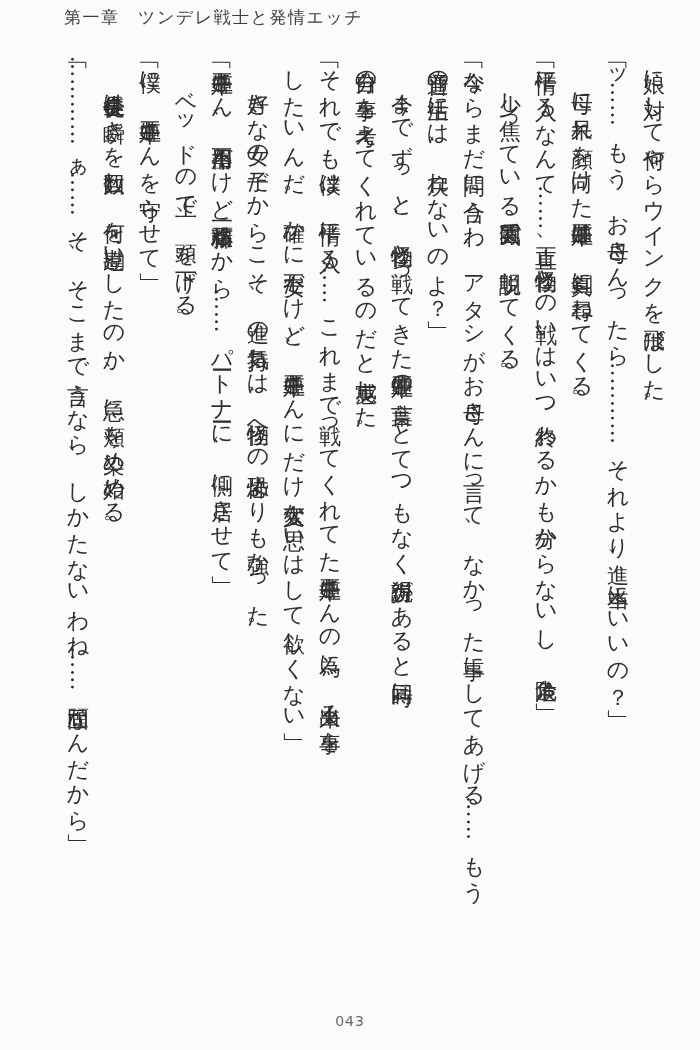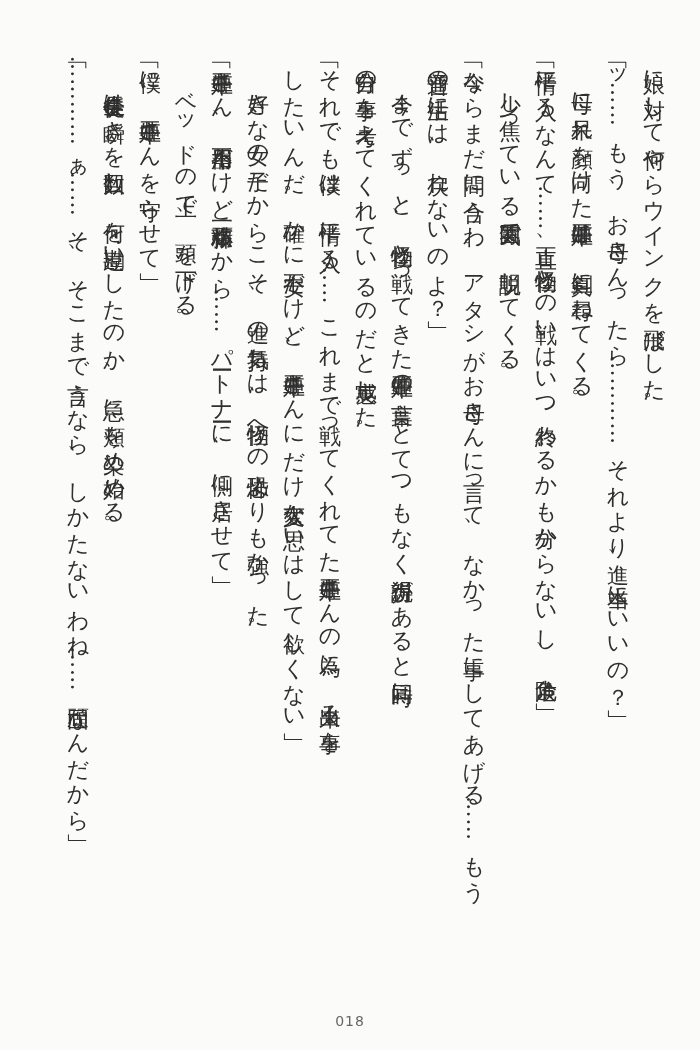--- a/index.html
+++ b/index.html
@@ -50,20 +50,21 @@
     font-size: 14px;
     letter-spacing: 1px;
     color: var(--muted);
   }
 </style>
 </head>
 <body>
 
 <div class="page">
 
+  <div class="running-header">第一章　ツンデレ戦士と発情エッチ</div>
 
   <div class="body-text">
     <p>娘に対して何やらウインクを飛ばした。</p>
     <p>「ッ……もう、お母さんったら…………それより進、本当にいいの？」</p>
     <p class="indent">母に呆れ顔を向けた千亜姫は、真剣に尋ねてくる。</p>
     <p>「平情に入るなんて……正直、怪物との戦いはいつ終わるかも分からないし、危険よ」</p>
     <p class="indent">少し焦っている雰囲気で、説明してくる。</p>
     <p>「今ならまだ間に合うわ。アタシがお母さんに言って、なかった事にしてあげる……もう</p>
     <p>普通の生活には、戻れないのよ？」</p>
     <p class="indent">今までずっと、怪物と戦ってきた千亜姫の言葉。とてつもなく説得力があると同時に、</p>
@@ -71,15 +72,15 @@
     <p>「それでも僕は、平情に入る……これまで戦ってくれてた千亜姫さんの為に、出来る事を</p>
     <p>したいんだ。確かに不安だけど、千亜姫さんにだけ大変な思いはして欲しくない」</p>
     <p class="indent">好きな女の子だからこそ、進の気持ちは、怪物への恐怖よりも強かった。</p>
     <p>「千亜姫さん、不器用だけど精一杯頑張るから……パートナーに、側に居させて」</p>
     <p class="indent">ベッドの上で、頭を下げる。</p>
     <p>「僕に、千亜姫さんを守らせて」</p>
     <p class="indent">生徒会長は瞬きを数回し、何を勘違いしたのか、急に頬を染め始める。</p>
     <p>「…………ぁ……そ、そこまで言うなら、しかたないわね……頑固なんだから」</p>
   </div>
 
-  <div class="page-number">018</div>
+  <div class="page-number">043</div>
 
 </div>
 
 </body></html>

